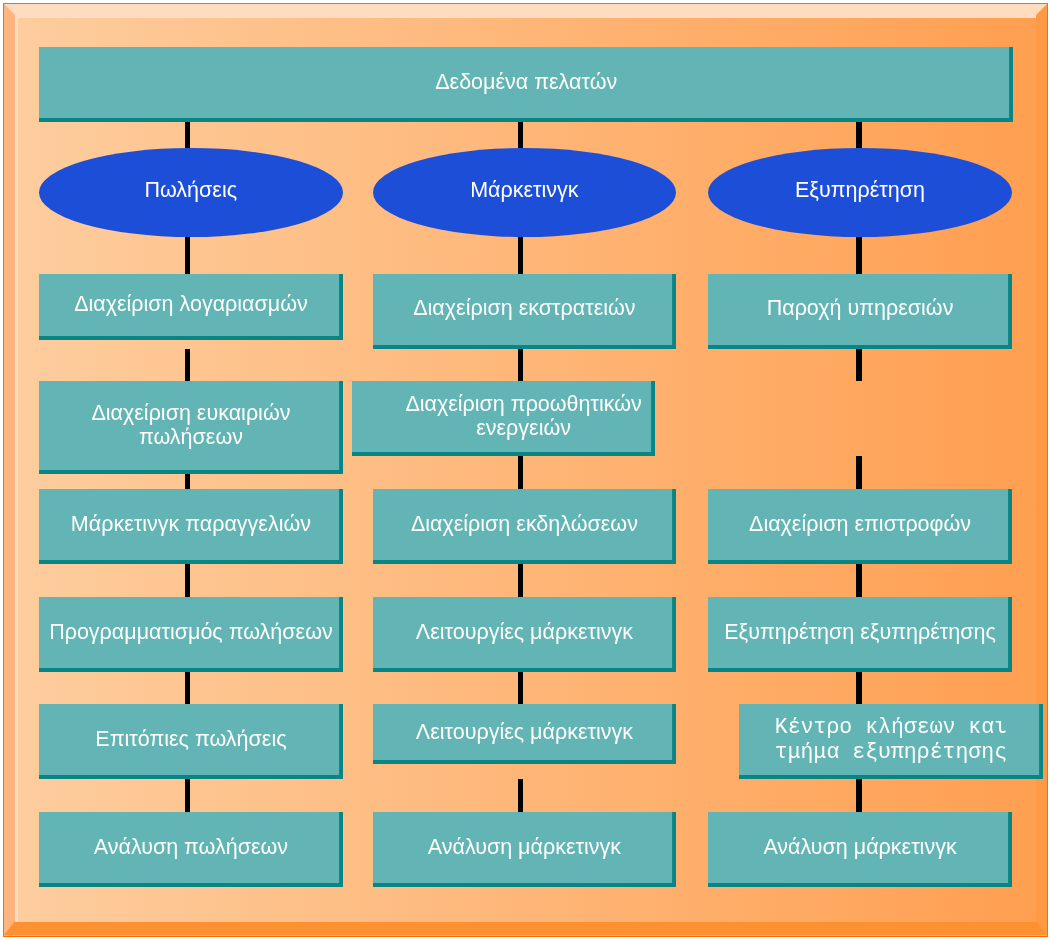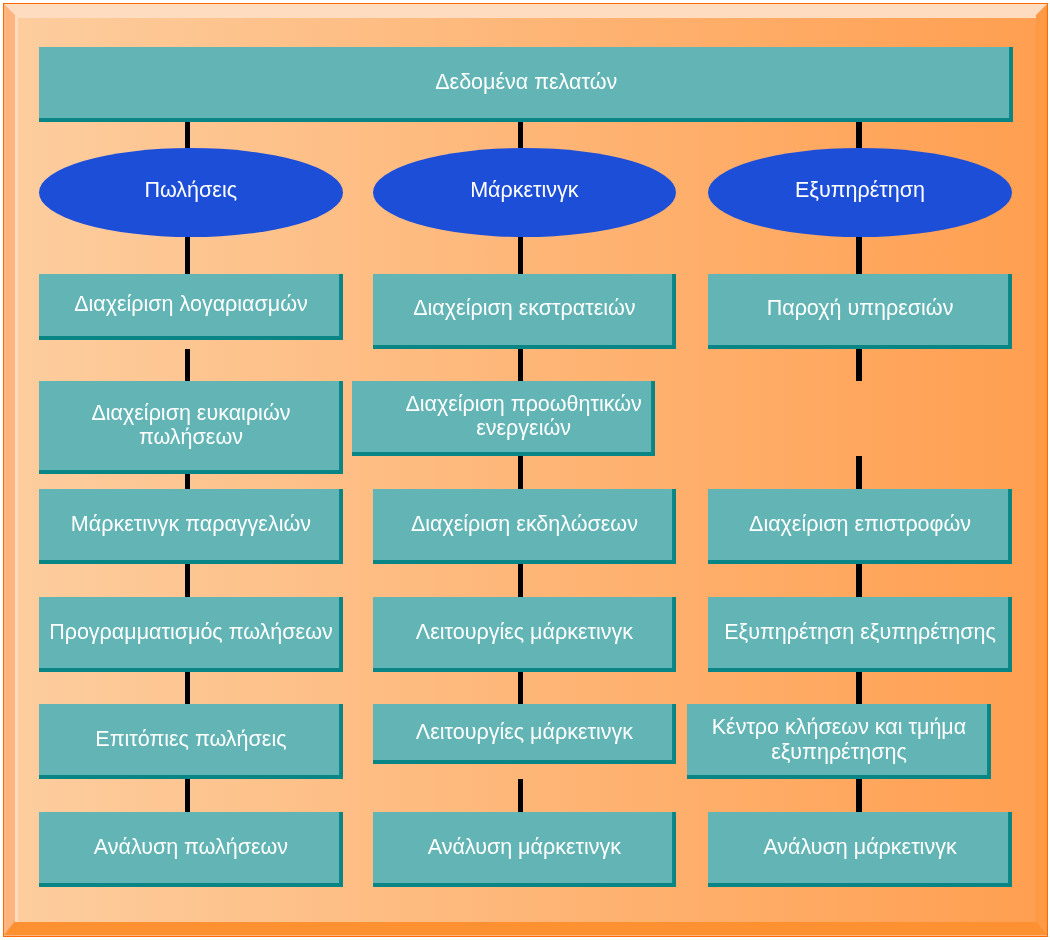--- a/index.html
+++ b/index.html
@@ -122,19 +122,19 @@
   </div>
   <div class="node" style="left:708.1px;top:273.5px;width:303.9px;height:75.0px;justify-content:center;">
     <span>Παροχή υπηρεσιών</span>
   </div>
   <div class="node" style="left:708.1px;top:488.9px;width:303.9px;height:75.0px;">
     <span>Διαχείριση επιστροφών</span>
   </div>
   <div class="node" style="left:708.1px;top:596.6px;width:303.9px;height:75.0px;">
     <span>Εξυπηρέτηση εξυπηρέτησης</span>
   </div>
-  <div class="node" style="left:687px;top:704.3px;width:303.9px;height:75.0px;">
+  <div class="node" style="left:739px;top:704.3px;width:303.9px;height:75.0px;font-family:Liberation Mono, monospace;">
     <span>Κέντρο κλήσεων και τμήμα εξυπηρέτησης</span>
   </div>
   <div class="node" style="left:708.1px;top:812.0px;width:303.9px;height:75.0px;">
     <span>Ανάλυση μάρκετινγκ</span>
   </div>
 </div>
 
 </body></html>

